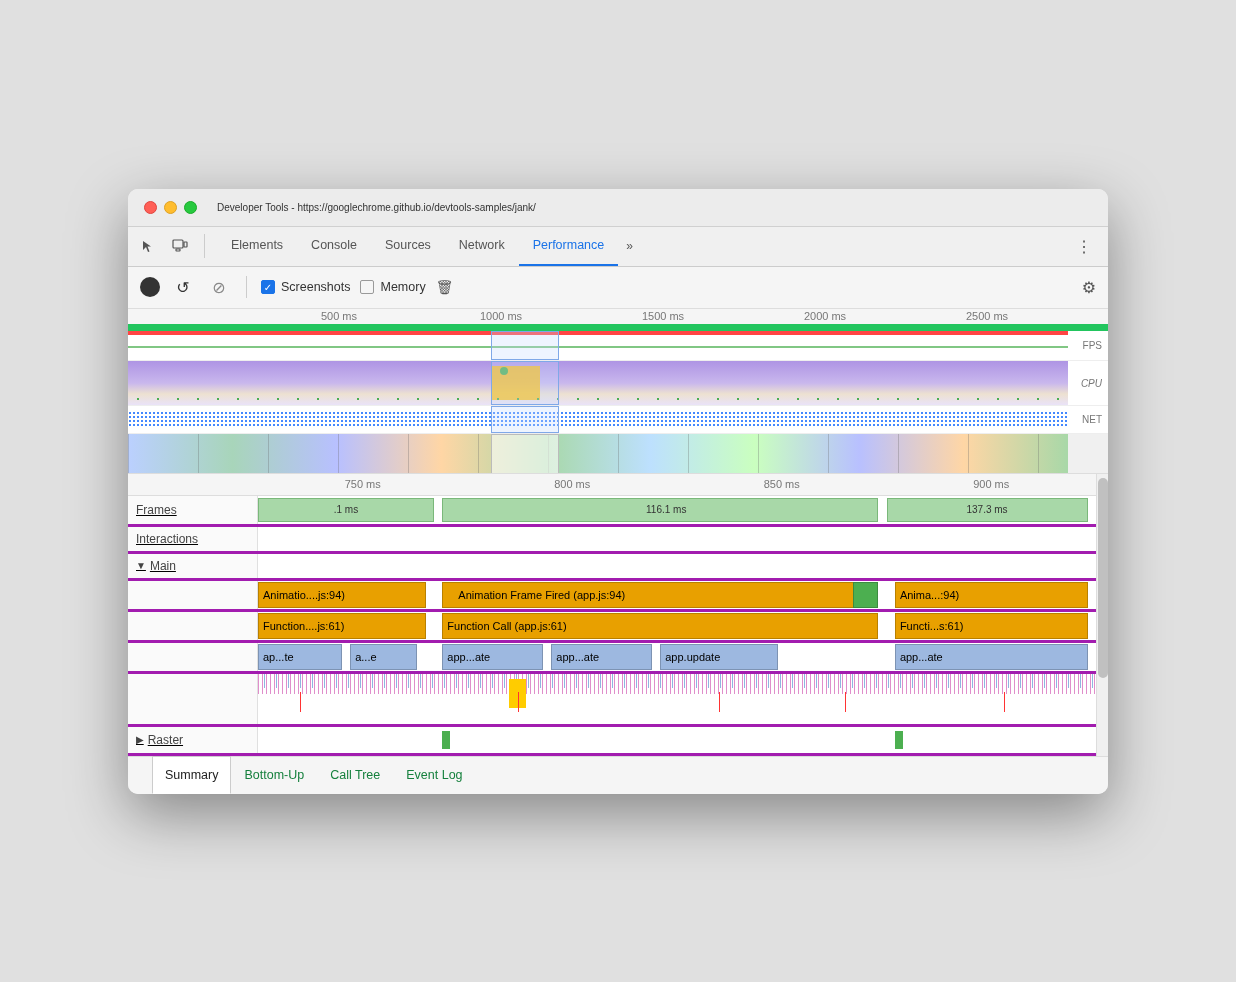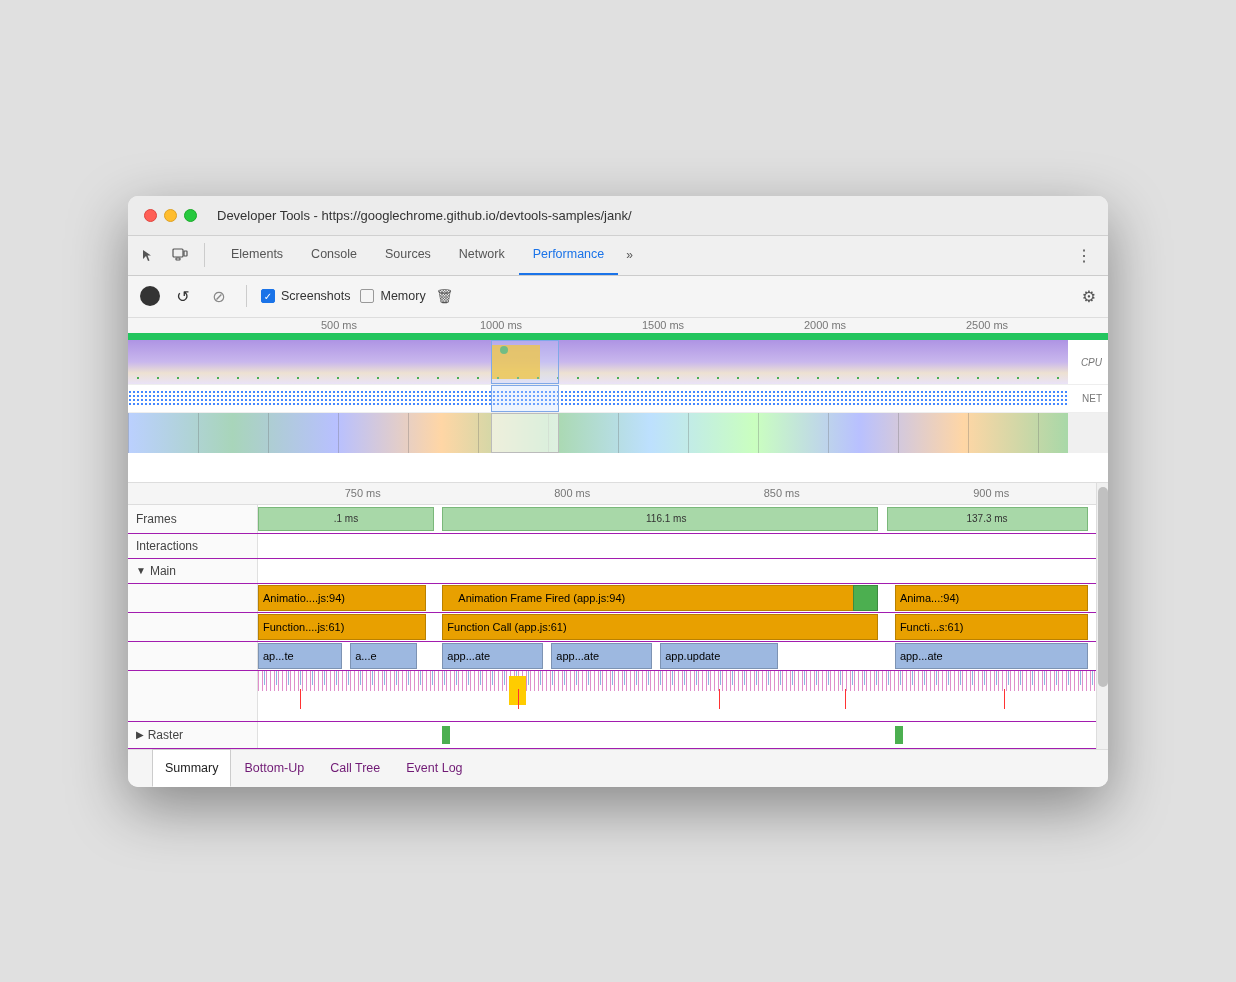--- a/index.html
+++ b/index.html
@@ -33,21 +33,21 @@
     }
     .tl {
       width: 13px;
       height: 13px;
       border-radius: 50%;
     }
     .tl-red { background: #ff5f56; border: 1px solid #e0443e; }
     .tl-yellow { background: #ffbd2e; border: 1px solid #dea123; }
     .tl-green { background: #27c93f; border: 1px solid #1aab29; }
     .titlebar-title {
-      font-size: 13px;
+      font-size: 10px;
       color: #333;
       margin-left: 8px;
     }
     
     .nav-tabs {
       background: #f0f0f0;
       border-bottom: 1px solid #ccc;
       display: flex;
       align-items: center;
       padding: 0 8px;
@@ -267,23 +267,24 @@
       flex: 1;
       text-align: center;
     }
     .detail-tracks {
       flex: 1;
       overflow-y: auto;
       overflow-x: hidden;
     }
     .track-row {
       display: flex;
-      border-bottom: 1px solid #a21caf;
+      border-bottom: 3px solid #a21caf;
       min-height: 24px;
       align-items: stretch;
+      text-decoration: underline;
     }
     .track-name {
       width: 130px;
       min-width: 130px;
       font-size: 12px;
       color: #444;
       padding: 4px 8px;
       border-right: 1px solid #e0e0e0;
       display: flex;
       align-items: center;
@@ -376,21 +377,21 @@
     .bottom-tabs {
       background: #f5f5f5;
       border-top: 1px solid #ddd;
       display: flex;
       align-items: center;
       padding: 0 24px;
       height: 38px;
     }
     .bottom-tab {
       font-size: 12.5px;
-      color: #701a75;
+      color: #15803d;
       padding: 0 12px;
       height: 38px;
       display: flex;
       align-items: center;
       cursor: pointer;
       border: 1px solid transparent;
       border-radius: 0;
     }
     .bottom-tab.active {
       background: #fff;
@@ -493,20 +494,29 @@
       <div class="time-tick">500 ms</div>
       <div class="time-tick">1000 ms</div>
       <div class="time-tick">1500 ms</div>
       <div class="time-tick">2000 ms</div>
       <div class="time-tick">2500 ms</div>
       <div style="width:40px;"></div>
     </div>
 
     <div class="overview-tracks">
 
+      <div class="track-fps">
+
+        <div style="position:absolute;left:0;right:40px;top:0;height:4px;background:#ff4444;"></div>
+
+        <div style="position:absolute;left:0;right:40px;top:15px;height:2px;background:#4caf50;opacity:0.7;"></div>
+        <span class="track-label">FPS</span>
+
+        <div class="overview-selection" style="left:37%; width:7%;"></div>
+      </div>
 
       <div class="track-cpu">
 
         <div style="position:absolute;left:0;right:40px;top:0;bottom:0;background:linear-gradient(to bottom, rgba(147,112,219,0.75) 0%, rgba(147,112,219,0.5) 50%, rgba(210,180,140,0.4) 75%, rgba(147,112,219,0.2) 100%);"></div>
 
         <div style="position:absolute;left:37%;width:5%;top:5px;bottom:5px;background:rgba(255,190,0,0.8);"></div>
 
         <div style="position:absolute;left:38%;top:6px;width:8px;height:8px;background:#4caf50;border-radius:50%;"></div>
 
         <div style="position:absolute;left:0;right:40px;bottom:3px;height:6px;background-image:radial-gradient(circle,#4caf50 1.5px,transparent 1.5px);background-size:20px 6px;"></div>

